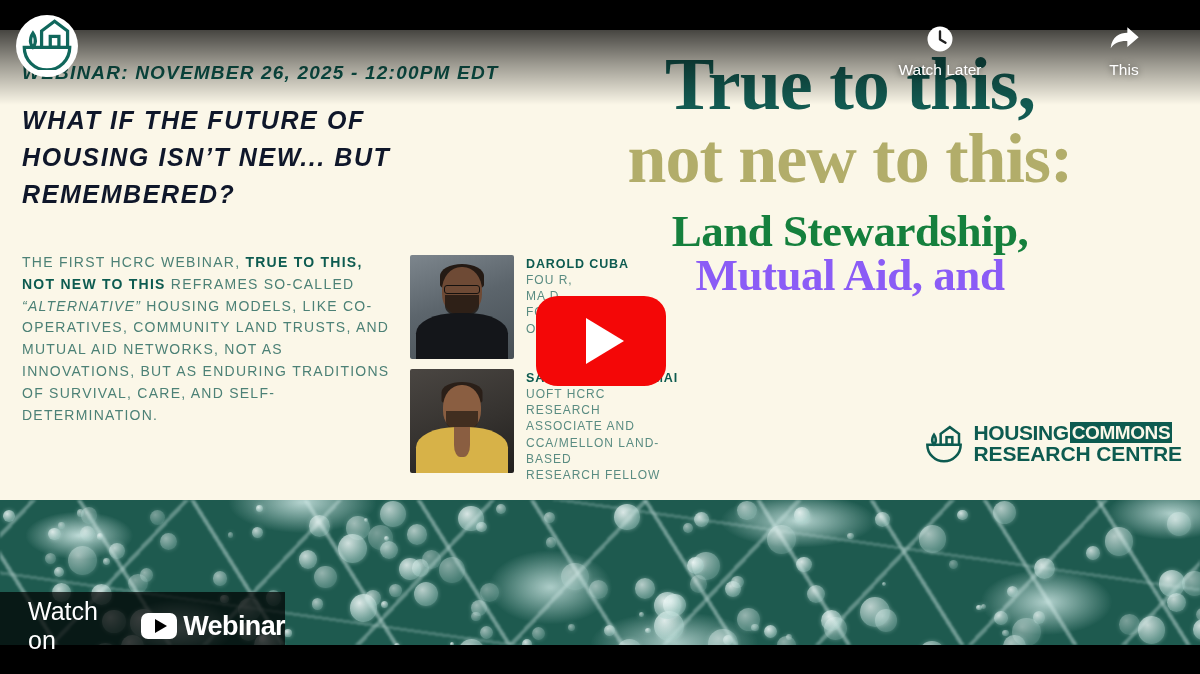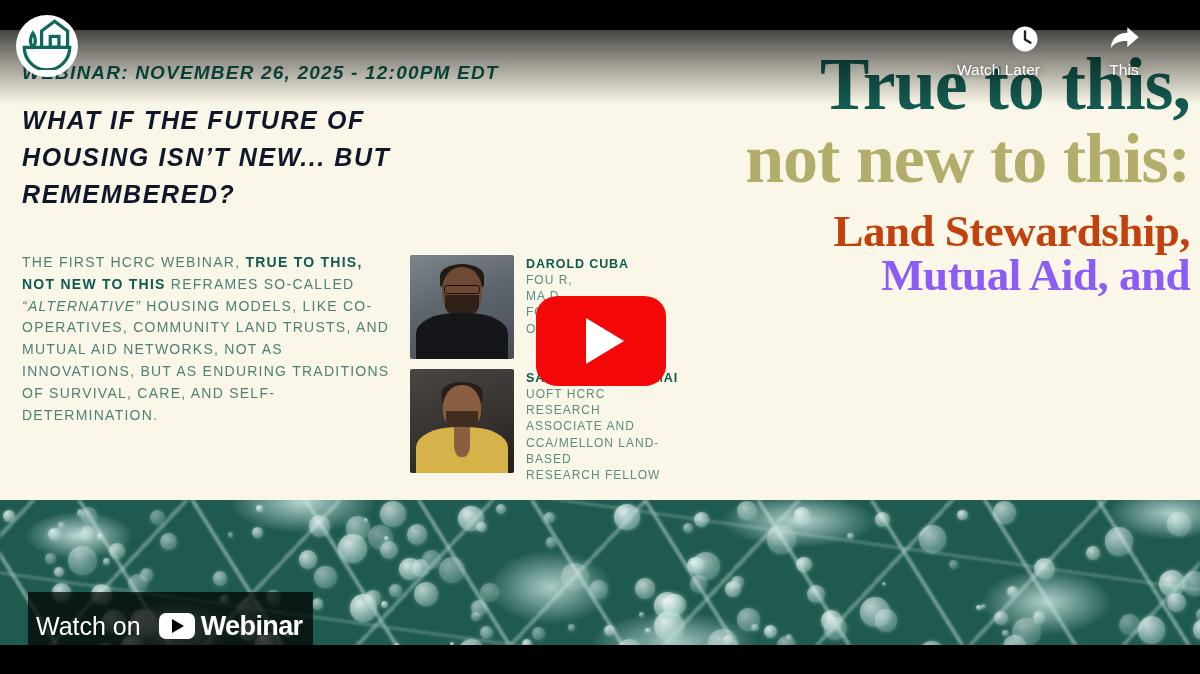--- a/index.html
+++ b/index.html
@@ -153,28 +153,28 @@
   }
   .sp-role {
     font-size: 12px; font-weight: 500; letter-spacing: 1px;
     line-height: 1.35; color: #5a8c82; text-transform: uppercase;
     white-space: pre-line;
   }
 
   
   .hero {
     position: absolute; left: 510px; top: 18px; width: 680px;
-    text-align: right;
+    text-align: center;
     font-family: "Liberation Serif", serif;
     font-weight: 700;
     line-height: .98;
   }
   .hero .l1 { font-size: 74px; color: #135b52; letter-spacing: -1px; }
   .hero .l2 { font-size: 70px; color: #b2ad6a; letter-spacing: -1px; margin-top: 4px; }
-  .hero .l3 { font-size: 45px; color: #c2410c; margin-top: 16px; letter-spacing: -.5px; }
+  .hero .l3 { font-size: 45px; color: #15803d; margin-top: 16px; letter-spacing: -.5px; }
   .hero .l4 { font-size: 45px; color: #8b5cf6; letter-spacing: -.5px; }
   .hero .l5 { font-size: 45px; color: #b2ad6a; letter-spacing: -.5px; }
 
   
   .hcrc {
     position: absolute; right: 18px; top: 392px;
     display: flex; align-items: center; gap: 9px;
   }
   .hcrc-mark { width: 40px; height: 40px; flex: 0 0 40px; }
   .hcrc-words { line-height: 1.02; text-align: left; }
@@ -222,21 +222,21 @@
     white-space: nowrap; overflow: hidden; text-overflow: ellipsis;
   }
 
   .yt-action {
     position: absolute; top: 22px;
     width: 96px;
     display: flex; flex-direction: column; align-items: center;
     color: #fff;
     text-shadow: 0 0 6px rgba(0,0,0,.6);
   }
-  .yt-action.watch-later { left: 944px; align-items: flex-end; }
+  .yt-action.watch-later { left: 892px; }
   .yt-action.share       { left: 1076px; }
   .yt-action .glyph { height: 34px; display: flex; align-items: center; justify-content: center; }
   .yt-action .lbl { font-size: 15.5px; margin-top: 5px; white-space: nowrap; }
 
   .yt-play {
     position: absolute; left: 536px; top: 296px;
     width: 130px; height: 90px;
     background: #f40707;
     border-radius: 22px / 20px;
     display: flex; align-items: center; justify-content: center;
@@ -248,23 +248,22 @@
     border-top: 23px solid transparent;
     border-bottom: 23px solid transparent;
     margin-left: 8px;
   }
 
   .yt-watch-on {
     position: absolute; left: 0; top: 592px;
     height: 68px; width: 285px;
     background: rgba(0,0,0,.72);
     display: flex; align-items: center;
-    padding-left: 8px; gap: 18px;
+    padding-left: 28px; gap: 18px;
     cursor: pointer;
-    margin-left: 28px;
   }
   .yt-watch-on .wo-text {
     font-size: 25px; color: #fff; font-weight: 400;
   }
   .yt-yt-logo { display: flex; align-items: center; gap: 6px; }
   .yt-yt-logo .badge {
     width: 36px; height: 26px; background: #fff; border-radius: 7px;
     display: flex; align-items: center; justify-content: center;
   }
   .yt-yt-logo .badge .t {
@@ -467,20 +466,37 @@
       </div>
     </div>
 
     <div class="hero">
       <div class="l1">True to this,</div>
       <div class="l2">not new to this:</div>
       <div class="l3">Land Stewardship,</div>
       <div class="l4">Mutual Aid, and</div>
     </div>
 
+    <div class="hcrc">
+      <span class="hcrc-mark">
+        <svg viewBox="0 0 48 48" width="40" height="40" aria-hidden="true">
+          <path d="M4 26 h40 a20 20 0 0 1 -40 0 z" fill="none" stroke="#0d5b50" stroke-width="3"></path>
+          <path d="M20 26 V13 l11 -8 11 8 V26" fill="none" stroke="#0d5b50" stroke-width="3"></path>
+          <rect x="27" y="17" width="7" height="9" fill="none" stroke="#0d5b50" stroke-width="3"></rect>
+          <path d="M12 26 c-5 -5 0 -12 0 -12 s5 7 0 12 z" fill="none" stroke="#0d5b50" stroke-width="3"></path>
+        </svg>
+      </span>
+      <span class="hcrc-words">
+        <span class="hcrc-r1">
+          <span class="hcrc-word">HOUSING</span>
+            <span class="hcrc-knock">COMMONS</span>
+        </span>
+        <span class="hcrc-r2">RESEARCH CENTRE</span>
+      </span>
+    </div>
   </div>
 
   <div class="yt-topbar"></div>
   <div class="yt-letterbox-top"></div>
   <div class="yt-letterbox-bottom"></div>
 
   <div class="yt-avatar">
     <span>
       <svg viewBox="0 0 48 48" width="52" height="52" aria-hidden="true">
         <path d="M3 27 h42 a21 21 0 0 1 -42 0 z" fill="none" stroke="#10675c" stroke-width="3"></path>

